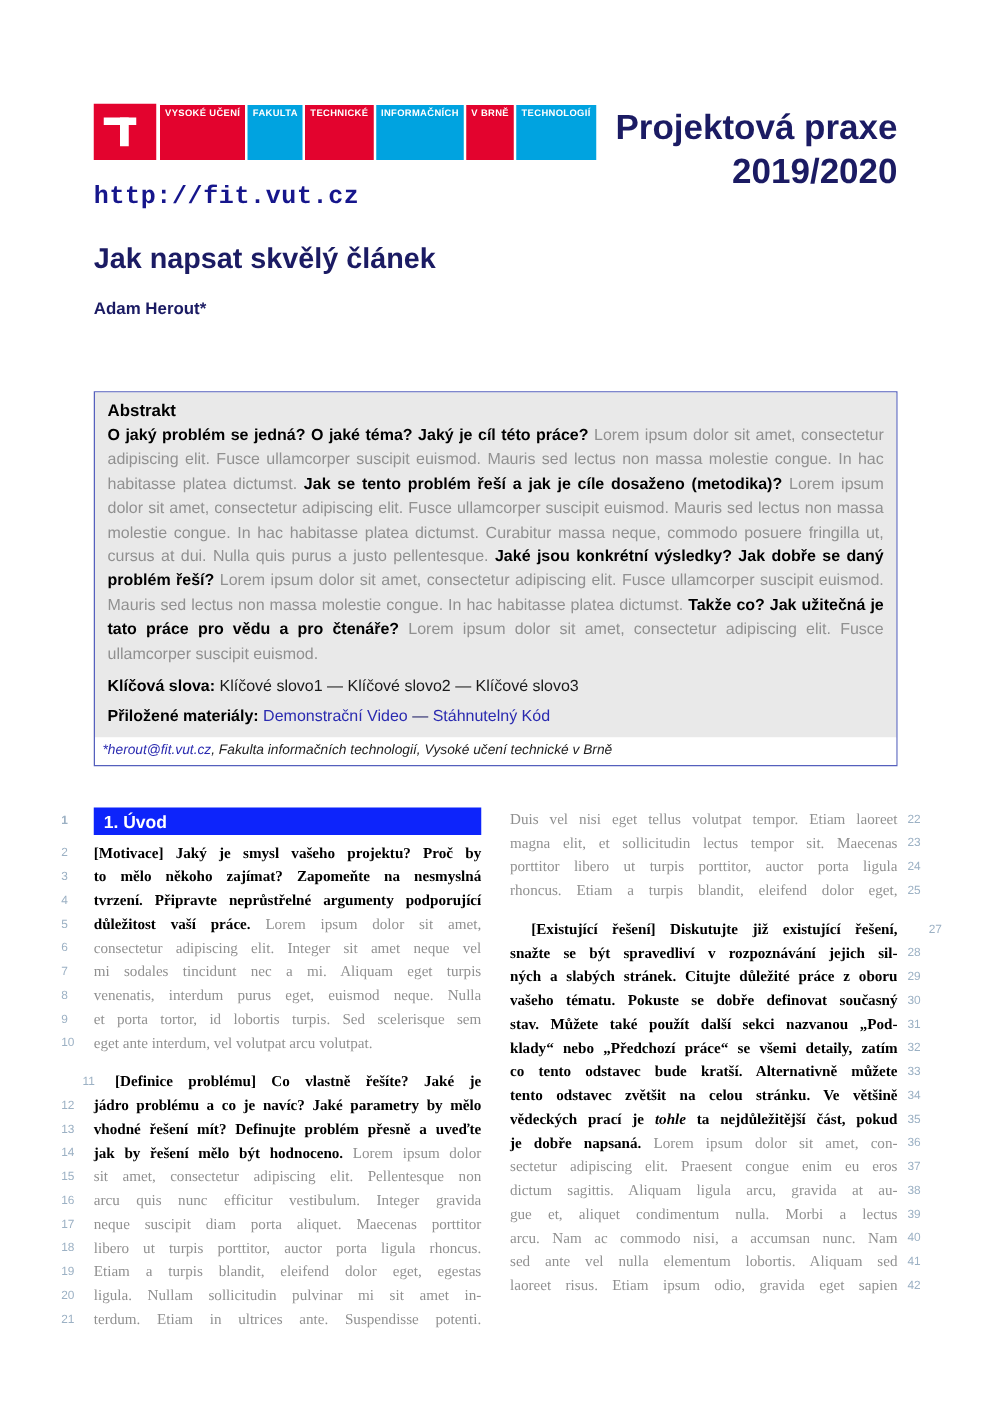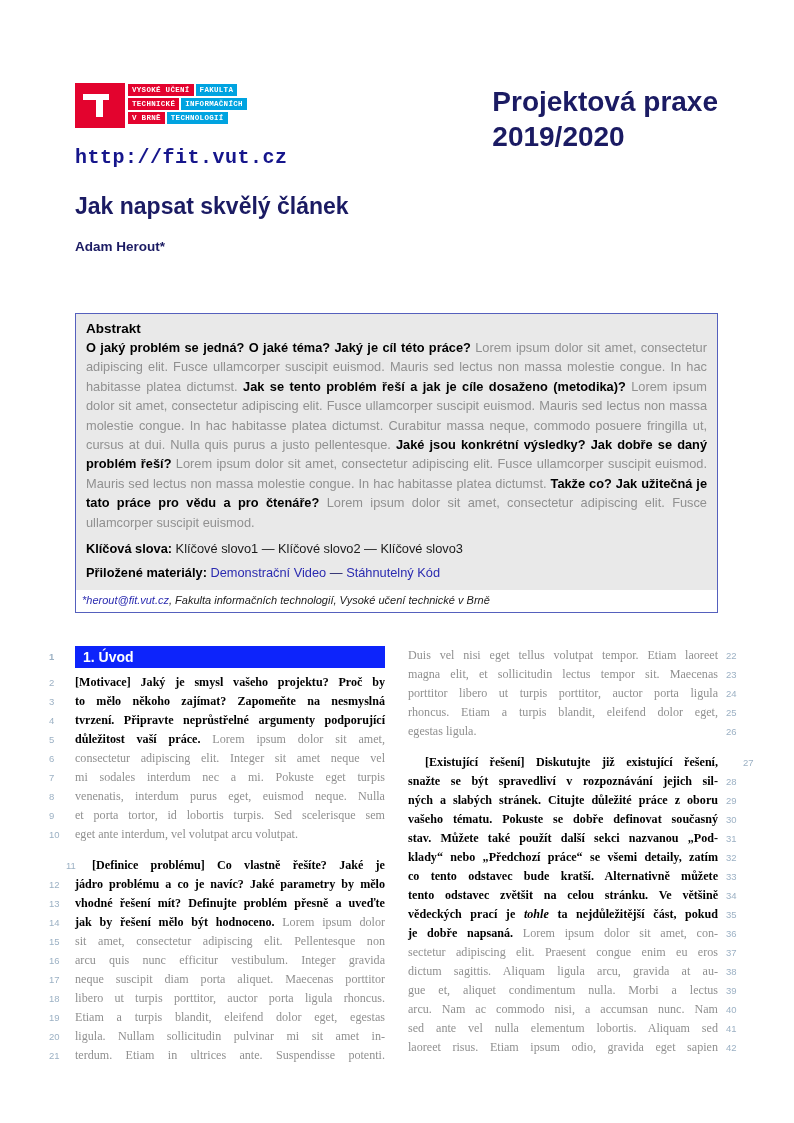--- a/index.html
+++ b/index.html
@@ -4,30 +4,30 @@
 <style>
   html,body{margin:0;padding:0;background:#fff;}
   .page{position:relative;width:794px;height:1123px;background:#ffffff;overflow:hidden;
         font-family:"Liberation Sans",sans-serif;color:#1a1a1a;}
 
   
   .logo{position:absolute;left:75px;top:83px;display:flex;gap:3px;}
   .logo-mark{width:50px;height:45px;background:#e3032e;position:relative;flex:none;}
   .logo-mark::before{content:"";position:absolute;left:8px;top:11px;width:26px;height:6px;background:#fff;}
   .logo-mark::after{content:"";position:absolute;left:21px;top:11px;width:7px;height:23px;background:#fff;}
-  .logo-text{display:flex;flex-direction:column;gap:2px;padding-top:1px;font-family:Liberation Mono, monospace;}
+  .logo-text{display:flex;gap:2px;padding-top:1px;}
   .logo-row{display:flex;gap:2px;}
   .chip{font-size:7.5px;font-weight:bold;color:#fff;padding:2px 4px 1px 4px;letter-spacing:.3px;line-height:9px;white-space:nowrap;}
   .chip.red{background:#e3032e;}
   .chip.blue{background:#00a3e0;}
 
   .site-url{position:absolute;left:75px;top:146px;font-family:"Liberation Mono","DejaVu Sans Mono",monospace;
             font-weight:bold;font-size:20px;color:#16168c;text-decoration:none;letter-spacing:.5px;}
 
-  .course-title{position:absolute;right:76px;top:84px;color:#1b1b63;
+  .course-title{position:absolute;right:76px;top:84px;text-align:right;color:#1b1b63;
                 font-weight:bold;font-size:28px;line-height:35px;}
 
   .article-title{position:absolute;left:75px;top:193px;margin:0;color:#1b1b63;font-size:23px;font-weight:bold;}
   .author{position:absolute;left:75px;top:239px;color:#1b1b63;font-size:13.5px;font-weight:bold;}
 
   
   .abstract-box{position:absolute;left:75px;top:313px;width:641px;border:1px solid #5560bd;background:#fff;}
   .abs-gray{background:#e9e9e9;padding:7px 10px 10px 10px;}
   .abs-title{font-size:13.5px;font-weight:bold;color:#000;margin:0 0 2px 0;}
   .abs-body{margin:0;font-size:12.8px;line-height:19.4px;text-align:justify;}
@@ -108,42 +108,41 @@
     </div>
   </section>
 
   <div class="col" id="col-left">
       <div class="line sec-heading"><span>1. Úvod</span><span class="num left">1</span></div>
       <div class="line"><span class="seg-b">[Motivace] Jaký je smysl vašeho projektu? Proč by</span><span class="num left">2</span></div>
       <div class="line"><span class="seg-b">to mělo někoho zajímat? Zapomeňte na nesmyslná</span><span class="num left">3</span></div>
       <div class="line"><span class="seg-b">tvrzení. Připravte neprůstřelné argumenty podporující</span><span class="num left">4</span></div>
       <div class="line"><span class="seg-b">důležitost vaší práce. </span><span class="seg-g">Lorem ipsum dolor sit amet,</span><span class="num left">5</span></div>
       <div class="line"><span class="seg-g">consectetur adipiscing elit. Integer sit amet neque vel</span><span class="num left">6</span></div>
-      <div class="line"><span class="seg-g">mi sodales interdum nec a mi. Pokuste eget turpis</span><span class="num left">7</span></div>
+      <div class="line"><span class="seg-g">mi sodales tincidunt nec a mi. Aliquam eget turpis</span><span class="num left">7</span></div>
       <div class="line"><span class="seg-g">venenatis, interdum purus eget, euismod neque. Nulla</span><span class="num left">8</span></div>
       <div class="line"><span class="seg-g">et porta tortor, id lobortis turpis. Sed scelerisque sem</span><span class="num left">9</span></div>
       <div class="line end"><span class="seg-g">eget ante interdum, vel volutpat arcu volutpat.</span><span class="num left">10</span></div>
       <div class="line gap indent"><span class="seg-b">[Definice problému] Co vlastně řešíte? Jaké je</span><span class="num left">11</span></div>
       <div class="line"><span class="seg-b">jádro problému a co je navíc? Jaké parametry by mělo</span><span class="num left">12</span></div>
       <div class="line"><span class="seg-b">vhodné řešení mít? Definujte problém přesně a uveďte</span><span class="num left">13</span></div>
       <div class="line"><span class="seg-b">jak by řešení mělo být hodnoceno. </span><span class="seg-g">Lorem ipsum dolor</span><span class="num left">14</span></div>
       <div class="line"><span class="seg-g">sit amet, consectetur adipiscing elit. Pellentesque non</span><span class="num left">15</span></div>
       <div class="line"><span class="seg-g">arcu quis nunc efficitur vestibulum. Integer gravida</span><span class="num left">16</span></div>
       <div class="line"><span class="seg-g">neque suscipit diam porta aliquet. Maecenas porttitor</span><span class="num left">17</span></div>
       <div class="line"><span class="seg-g">libero ut turpis porttitor, auctor porta ligula rhoncus.</span><span class="num left">18</span></div>
       <div class="line"><span class="seg-g">Etiam a turpis blandit, eleifend dolor eget, egestas</span><span class="num left">19</span></div>
       <div class="line"><span class="seg-g">ligula. Nullam sollicitudin pulvinar mi sit amet in-</span><span class="num left">20</span></div>
       <div class="line"><span class="seg-g">terdum. Etiam in ultrices ante. Suspendisse potenti.</span><span class="num left">21</span></div>
     </div>
   <div class="col" id="col-right">
       <div class="line"><span class="seg-g">Duis vel nisi eget tellus volutpat tempor. Etiam laoreet</span><span class="num right">22</span></div>
       <div class="line"><span class="seg-g">magna elit, et sollicitudin lectus tempor sit. Maecenas</span><span class="num right">23</span></div>
       <div class="line"><span class="seg-g">porttitor libero ut turpis porttitor, auctor porta ligula</span><span class="num right">24</span></div>
       <div class="line"><span class="seg-g">rhoncus. Etiam a turpis blandit, eleifend dolor eget,</span><span class="num right">25</span></div>
-      <div class="line end"><span class="seg-g">egestas ligula.</span><span class="num right">26</span></div>
       <div class="line gap indent"><span class="seg-b">[Existující řešení] Diskutujte již existující řešení,</span><span class="num right">27</span></div>
       <div class="line"><span class="seg-b">snažte se být spravedliví v rozpoznávání jejich sil-</span><span class="num right">28</span></div>
       <div class="line"><span class="seg-b">ných a slabých stránek. Citujte důležité práce z oboru</span><span class="num right">29</span></div>
       <div class="line"><span class="seg-b">vašeho tématu. Pokuste se dobře definovat současný</span><span class="num right">30</span></div>
       <div class="line"><span class="seg-b">stav. Můžete také použít další sekci nazvanou „Pod-</span><span class="num right">31</span></div>
       <div class="line"><span class="seg-b">klady“ nebo „Předchozí práce“ se všemi detaily, zatím</span><span class="num right">32</span></div>
       <div class="line"><span class="seg-b">co tento odstavec bude kratší. Alternativně můžete</span><span class="num right">33</span></div>
       <div class="line"><span class="seg-b">tento odstavec zvětšit na celou stránku. Ve většině</span><span class="num right">34</span></div>
       <div class="line"><span class="seg-b">vědeckých prací je </span><span class="seg-bi">tohle</span><span class="seg-b"> ta nejdůležitější část, pokud</span><span class="num right">35</span></div>
       <div class="line"><span class="seg-b">je dobře napsaná. </span><span class="seg-g">Lorem ipsum dolor sit amet, con-</span><span class="num right">36</span></div>

